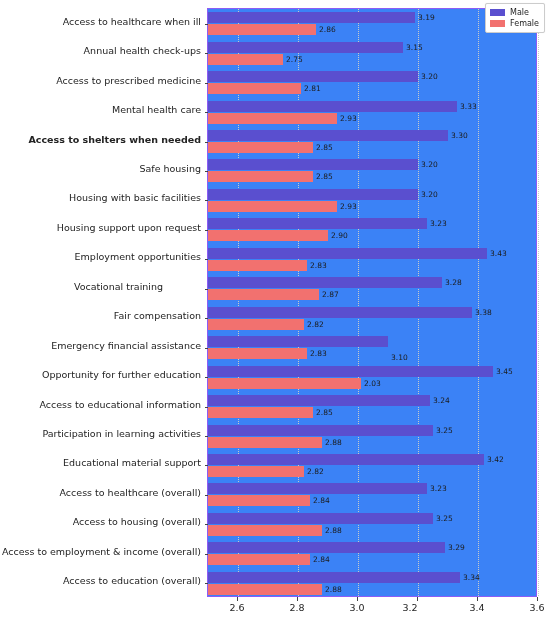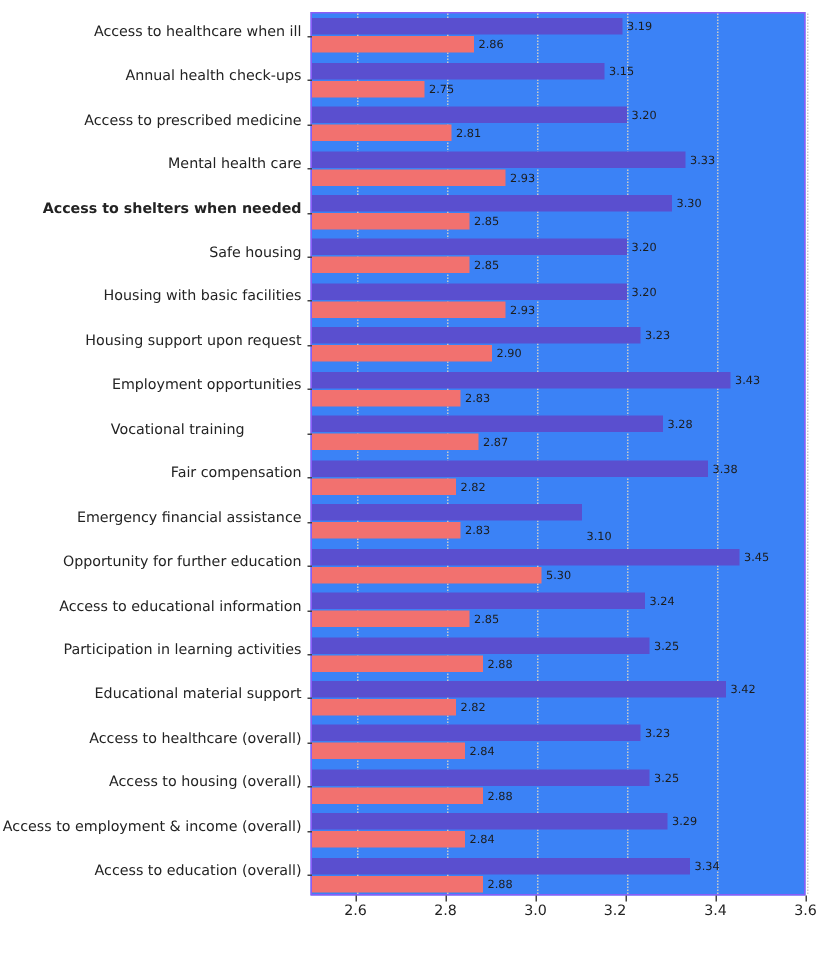--- a/index.html
+++ b/index.html
@@ -210,21 +210,21 @@
         <div class="vlabel" style="left: 267px; top: 299.725px;">3.38</div>
         <div class="bar female" style="top: 309.725px; width: 96px;"></div>
         <div class="vlabel" style="left: 99px; top: 311.725px;">2.82</div>
         <div class="bar male" style="top: 327.175px; width: 180px;"></div>
         <div class="vlabel" style="left: 183px; top: 345px;">3.10</div>
         <div class="bar female" style="top: 339.175px; width: 99px;"></div>
         <div class="vlabel" style="left: 102px; top: 341.175px;">2.83</div>
         <div class="bar male" style="top: 356.625px; width: 285px;"></div>
         <div class="vlabel" style="left: 288px; top: 358.625px;">3.45</div>
         <div class="bar female" style="top: 368.625px; width: 153px;"></div>
-        <div class="vlabel" style="left: 156px; top: 370.625px;">5.30</div>
+        <div class="vlabel" style="left: 156px; top: 370.625px;">2.03</div>
         <div class="bar male" style="top: 386.075px; width: 222px;"></div>
         <div class="vlabel" style="left: 225px; top: 388.075px;">3.24</div>
         <div class="bar female" style="top: 398.075px; width: 105px;"></div>
         <div class="vlabel" style="left: 108px; top: 400.075px;">2.85</div>
         <div class="bar male" style="top: 415.525px; width: 225px;"></div>
         <div class="vlabel" style="left: 228px; top: 417.525px;">3.25</div>
         <div class="bar female" style="top: 427.525px; width: 114px;"></div>
         <div class="vlabel" style="left: 117px; top: 429.525px;">2.88</div>
         <div class="bar male" style="top: 444.975px; width: 276px;"></div>
         <div class="vlabel" style="left: 279px; top: 446.975px;">3.42</div>
@@ -258,14 +258,24 @@
       <div class="xticklabel" style="left: 357px; top: 602px;">3.0</div>
       <div class="xtick" style="left: 417px; top: 597px;"></div>
       <div class="xticklabel" style="left: 392px; top: 602px; margin-left: 18px;">3.2</div>
       <div class="xtick" style="left: 477px; top: 597px;"></div>
       <div class="xticklabel" style="left: 477px; top: 602px;">3.4</div>
       <div class="xtick" style="left: 537px; top: 597px;"></div>
       <div class="xticklabel" style="left: 537px; top: 602px;">3.6</div>
     </div>
 
 
+  <div id="legend">
+    <div class="legend-row">
+      <span class="legend-swatch male"></span>
+      <span class="legend-text">Male</span>
+    </div>
+    <div class="legend-row">
+      <span class="legend-swatch female"></span>
+      <span class="legend-text">Female</span>
+    </div>
+  </div>
 
 </div>
 
 </body></html>

